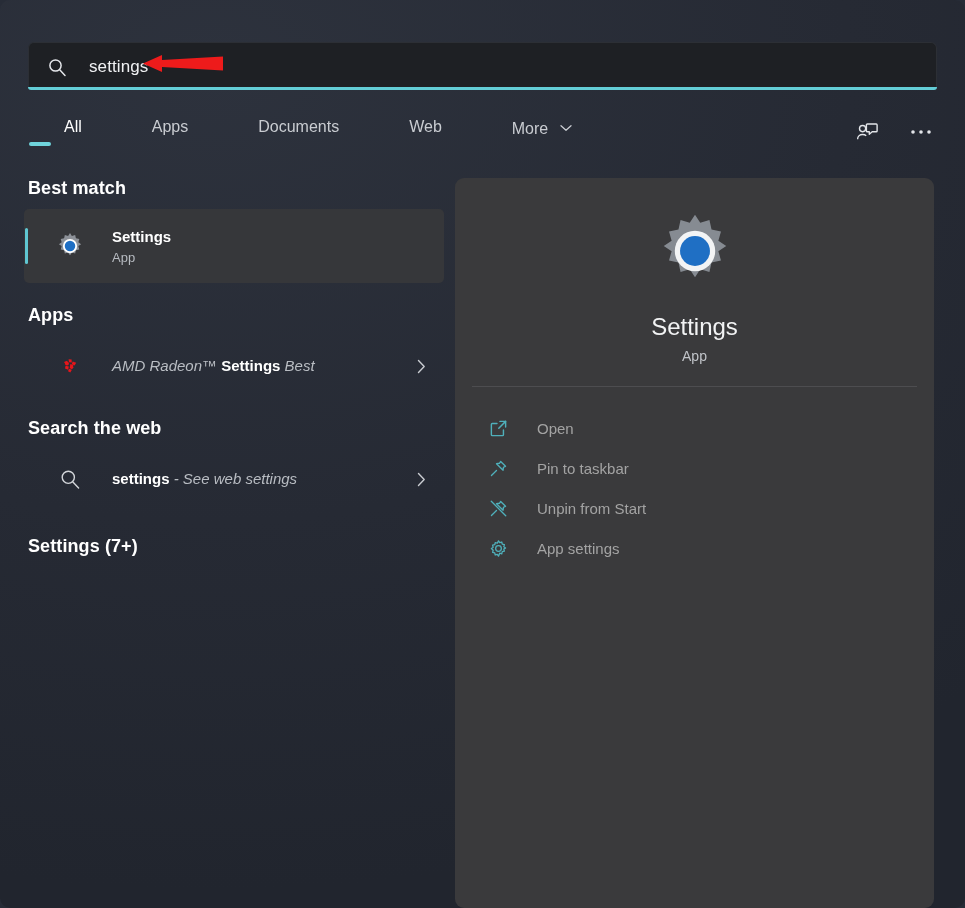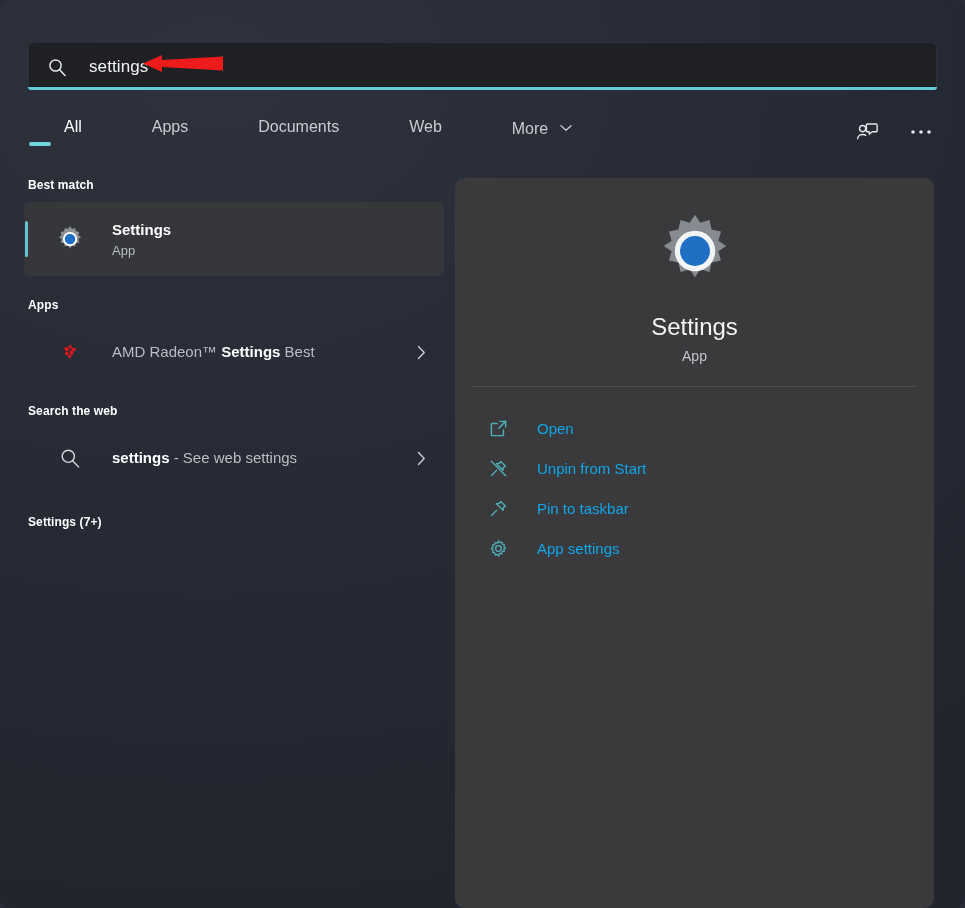--- a/index.html
+++ b/index.html
@@ -120,21 +120,21 @@
   }
 
   
   .results-col {
     position: absolute;
     left: 24px; top: 178px;
     width: 420px;
   }
 
   .section-head {
-    font-size: 12px;
+    font-size: 18px;
     font-weight: bold;
     color: #ffffff;
     padding: 0 0 0 4px;
     margin-top: 22px;
     margin-bottom: 10px;
     letter-spacing: 0.1px;
   }
   .section-head:first-child { margin-top: 0; }
 
   .result-row {
@@ -175,21 +175,21 @@
     font-weight: bold;
     color: #ffffff;
     line-height: 1.35;
     white-space: nowrap;
   }
   .r-sub {
     font-size: 13px;
     color: #b7bbc1;
     margin-top: 2px;
   }
-  .r-title .muted { color: #b9bdc3; font-weight: normal; }
+  .r-title .muted { color: #b9bdc3; font-weight: normal; font-style: italic; }
   .result-row .r-chev {
     flex: 0 0 auto;
     color: #c9ccd1;
     display: flex; align-items: center;
     padding-right: 6px;
   }
 
   
   .preview-panel {
     position: absolute;
@@ -236,21 +236,21 @@
   }
   .action-row .a-icon {
     width: 20px; height: 20px;
     flex: 0 0 20px;
     color: #4fb0bb;
     display: flex; align-items: center; justify-content: center;
   }
   .action-row .a-label {
     margin-left: 29px;
     font-size: 15px;
-    color: #0ea5e9;
+    color: #a3a3a3;
   }
 </style>
 </head>
 <body>
 
 <div id="search-flyout">
 
   <div class="searchbar-wrap">
     <div class="searchbar">
       <span class="s-icon">
@@ -408,34 +408,34 @@
           </svg>
         </span>
         <span class="a-label">Open</span>
       </div>
 
       <div class="action-row">
         <span class="a-icon">
           <svg width="19" height="19" viewBox="0 0 20 20" fill="none" stroke="currentColor" stroke-width="1.4" stroke-linecap="round" stroke-linejoin="round">
             <path d="M12.3 2.6l5.1 5.1-2.2 1.0-0.4 3.1-6.9-6.9 3.1-0.4z"></path>
             <path d="M7.9 12.1L2.6 17.4"></path>
-            <line x1="2.4" y1="2.4" x2="17.6" y2="17.6"></line>
           </svg>
         </span>
-        <span class="a-label">Unpin from Start</span>
+        <span class="a-label">Pin to taskbar</span>
       </div>
 
       <div class="action-row">
         <span class="a-icon">
           <svg width="19" height="19" viewBox="0 0 20 20" fill="none" stroke="currentColor" stroke-width="1.4" stroke-linecap="round" stroke-linejoin="round">
             <path d="M12.3 2.6l5.1 5.1-2.2 1.0-0.4 3.1-6.9-6.9 3.1-0.4z"></path>
             <path d="M7.9 12.1L2.6 17.4"></path>
+            <line x1="2.4" y1="2.4" x2="17.6" y2="17.6"></line>
           </svg>
         </span>
-        <span class="a-label">Pin to taskbar</span>
+        <span class="a-label">Unpin from Start</span>
       </div>
 
       <div class="action-row">
         <span class="a-icon">
           <svg width="19" height="19" viewBox="0 0 20 20" fill="none" stroke="currentColor" stroke-width="1.35" stroke-linejoin="round">
             <path d="M10 1.9l1.25 1.9 2.2-0.63 0.5 2.26 2.26 0.5-0.63 2.2 1.9 1.25-1.9 1.25 0.63 2.2-2.26 0.5-0.5 2.26-2.2-0.63L10 18.1l-1.25-1.9-2.2 0.63-0.5-2.26-2.26-0.5 0.63-2.2L2.52 10l1.9-1.25-0.63-2.2 2.26-0.5 0.5-2.26 2.2 0.63z"></path>
             <circle cx="10" cy="10" r="3.0"></circle>
           </svg>
         </span>
         <span class="a-label">App settings</span>

